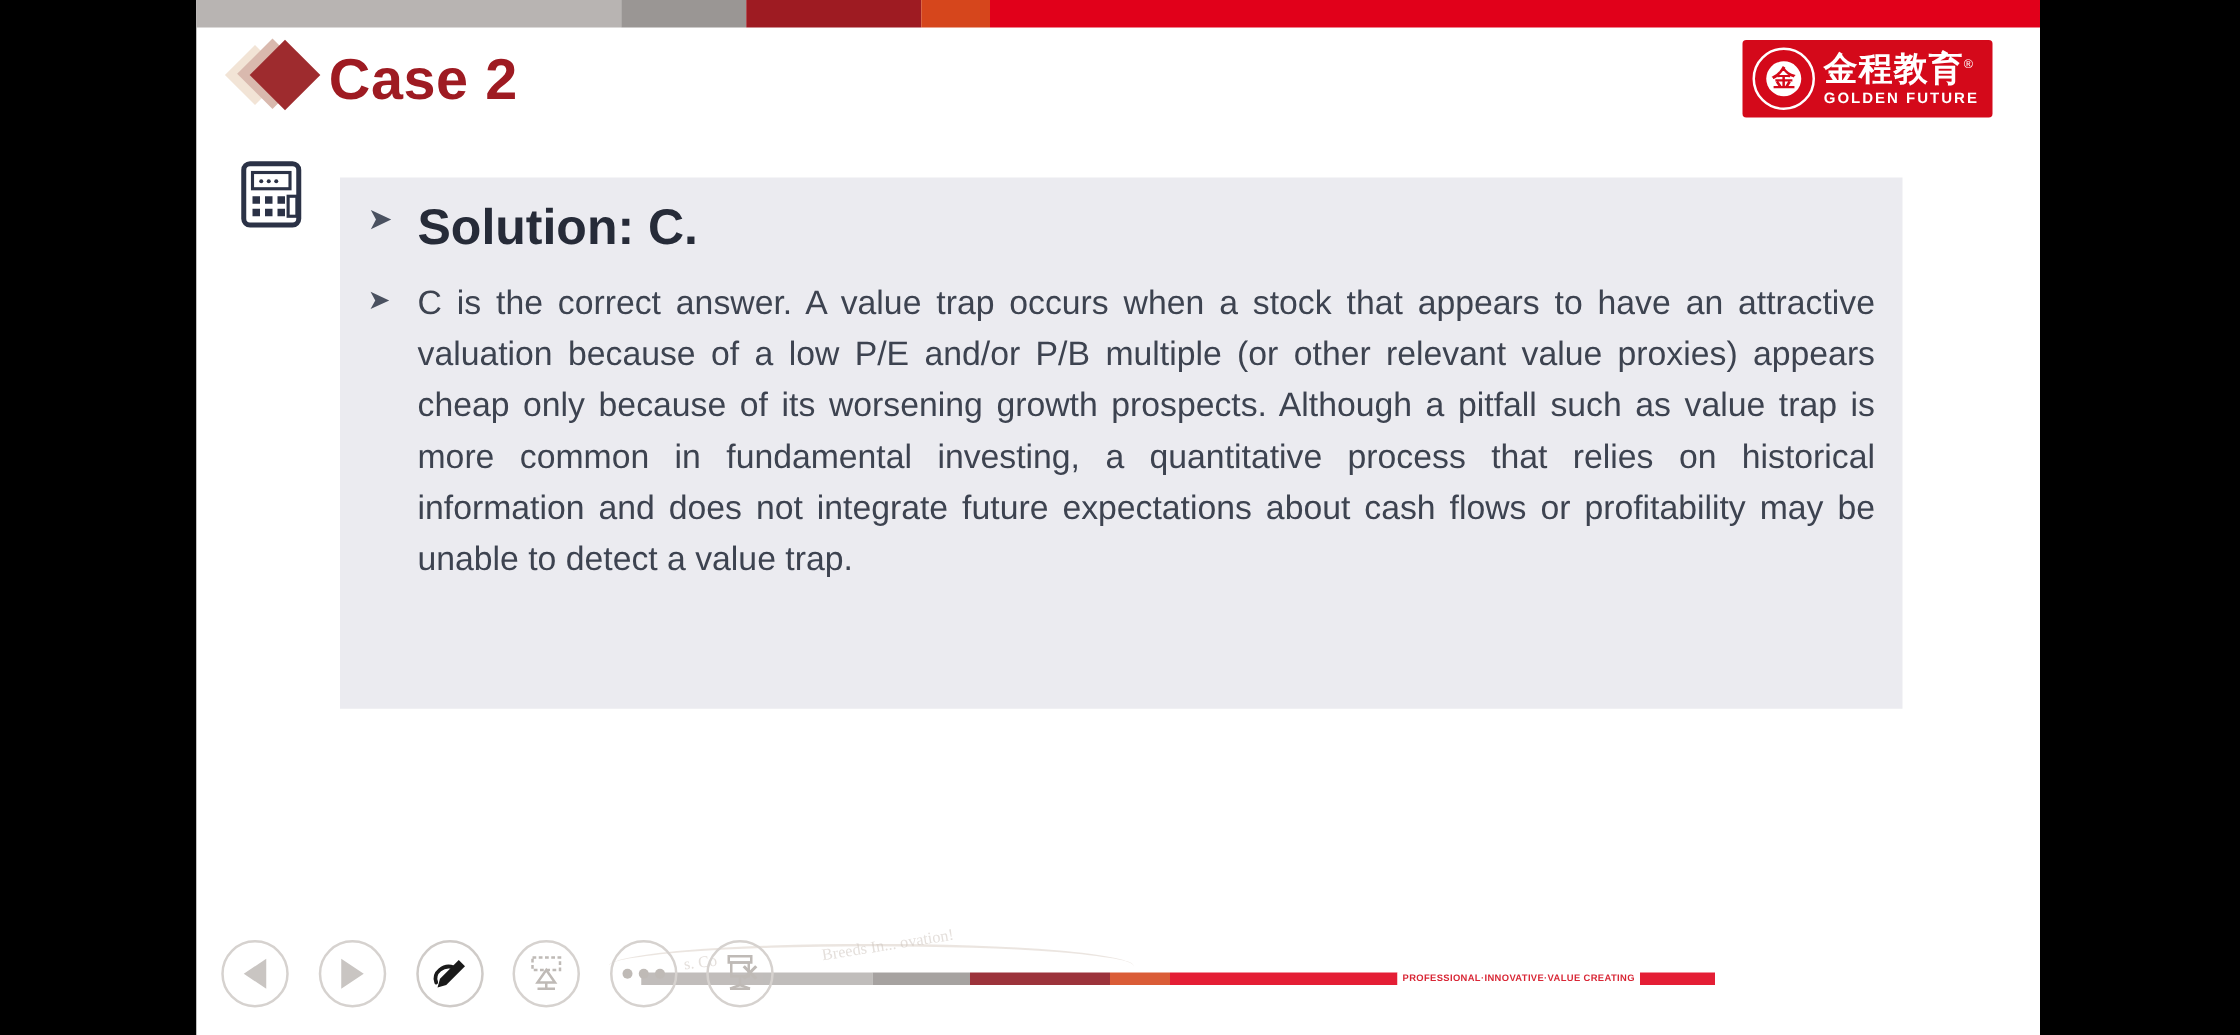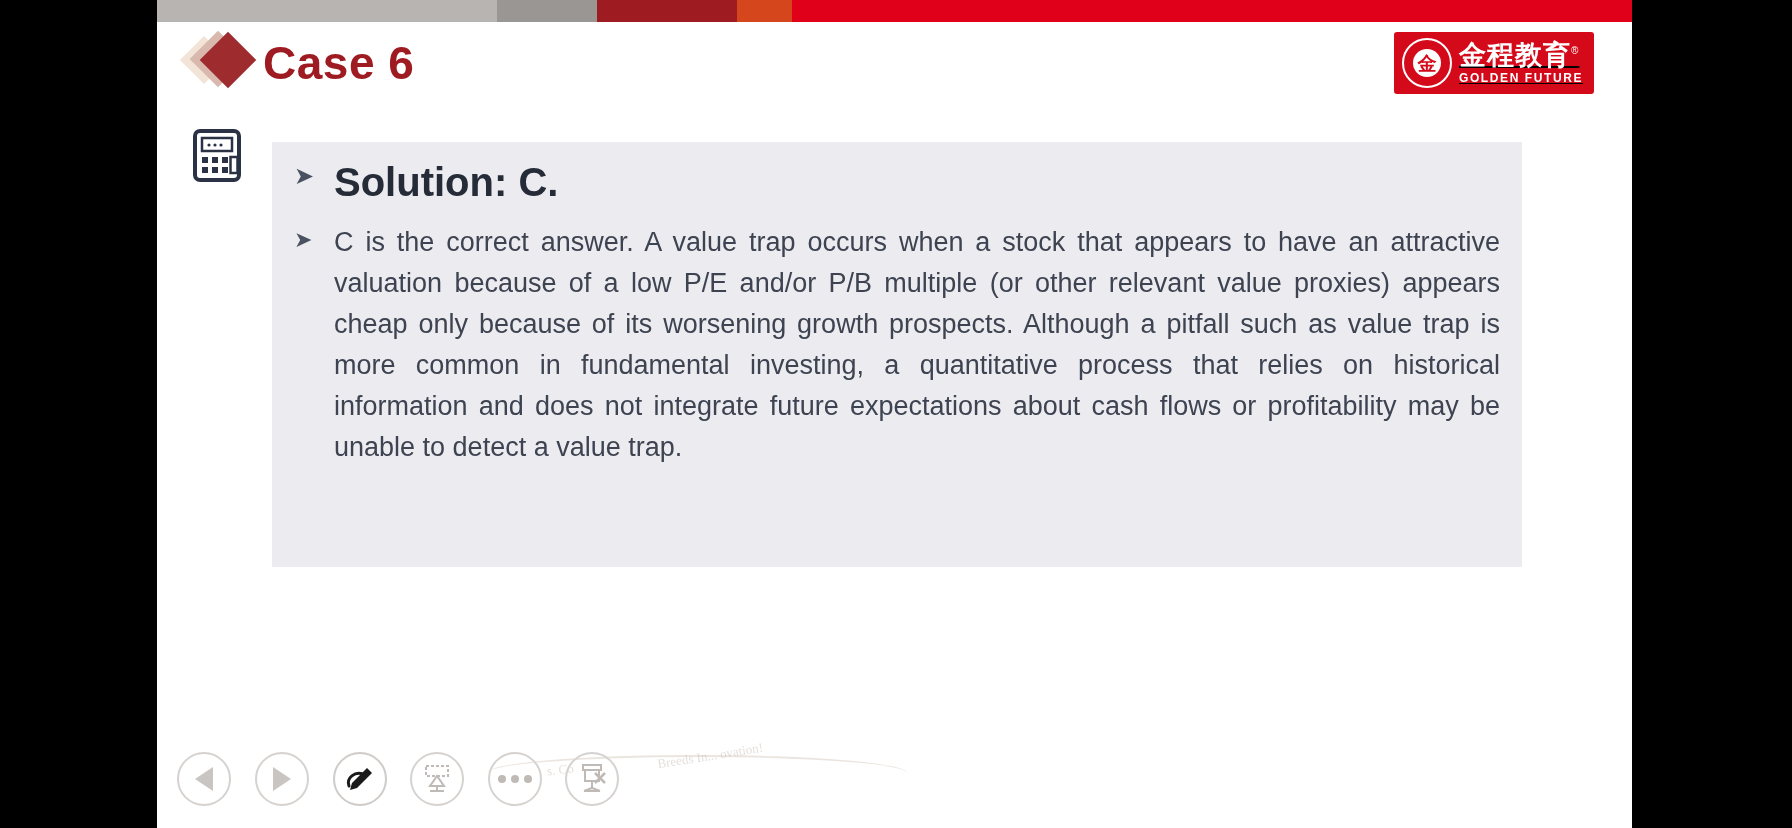--- a/index.html
+++ b/index.html
@@ -140,21 +140,20 @@
     font-weight: bold;
     color: #d4091a;
     font-family: "Liberation Serif", serif;
     line-height: 1;
   }
   #brand-text {
     margin-left: 7px;
     display: flex;
     flex-direction: column;
     justify-content: center;
-    text-decoration: underline;
   }
   #brand-cn {
     font-size: 27px;
     font-weight: bold;
     color: #ffffff;
     line-height: 1.05;
     letter-spacing: 1px;
     white-space: nowrap;
     position: relative;
   }
@@ -331,21 +330,21 @@
       </div>
 
     <div id="header">
 
       <div id="title-block">
         <div class="diamond-mark">
           <div class="d d1"></div>
           <div class="d d2"></div>
           <div class="d d3"></div>
         </div>
-        <div id="slide-title">Case 6</div>
+        <div id="slide-title">Case 2</div>
       </div>
 
       <div id="brand-logo">
         <div id="brand-seal">
           <div class="inner">金</div>
         </div>
         <div id="brand-text">
           <div id="brand-cn">
             <span>金程教育</span><span id="brand-reg">®</span>
           </div>
@@ -382,20 +381,29 @@
         <div class="arrow small">➤</div>
         <div id="body-text">C is the correct answer. A value trap occurs when a stock that appears to have an attractive valuation because of a low P/E and/or P/B multiple (or other relevant value proxies) appears cheap only because of its worsening growth prospects. Although a pitfall such as value trap is more common in fundamental investing, a quantitative process that relies on historical information and does not integrate future expectations about cash flows or profitability may be unable to detect a value trap.</div>
       </div>
 
     </div>
 
     <div class="wm c"></div>
     <div class="wm a">s. Co</div>
     <div class="wm b">Breeds In... ovation!</div>
 
+    <div id="footer-strip">
+        <div class="fseg" style="width: 185px; background: rgb(184, 180, 178);"></div>
+        <div class="fseg" style="width: 78px; background: rgb(154, 150, 148);"></div>
+        <div class="fseg" style="width: 112px; background: rgb(143, 23, 32);"></div>
+        <div class="fseg" style="width: 48px; background: rgb(214, 70, 28);"></div>
+        <div class="fseg" style="width: 182px; background: rgb(225, 0, 26);"></div>
+        <div id="footer-tagline">PROFESSIONAL·INNOVATIVE·VALUE CREATING</div>
+        <div class="fseg" style="width: 60px; background: rgb(225, 0, 26);"></div>
+      </div>
 
     <div id="toolbar">
 
       <div class="tool-btn b1">
         <div class="tri left"></div>
       </div>
 
       <div class="tool-btn b2">
         <div class="tri right"></div>
       </div>

